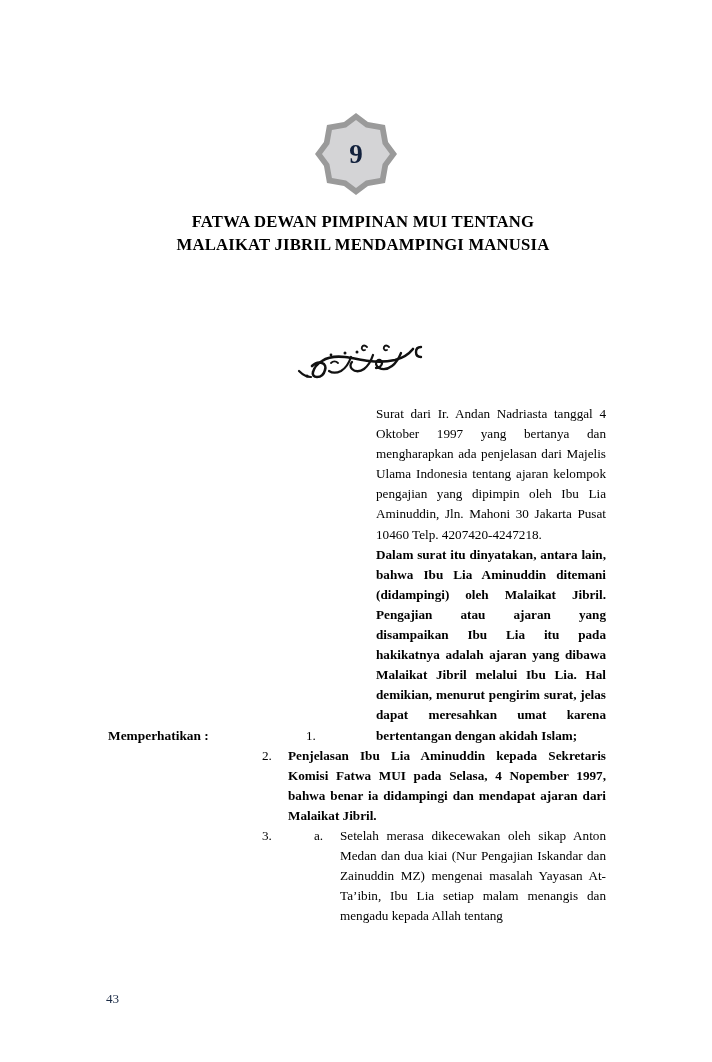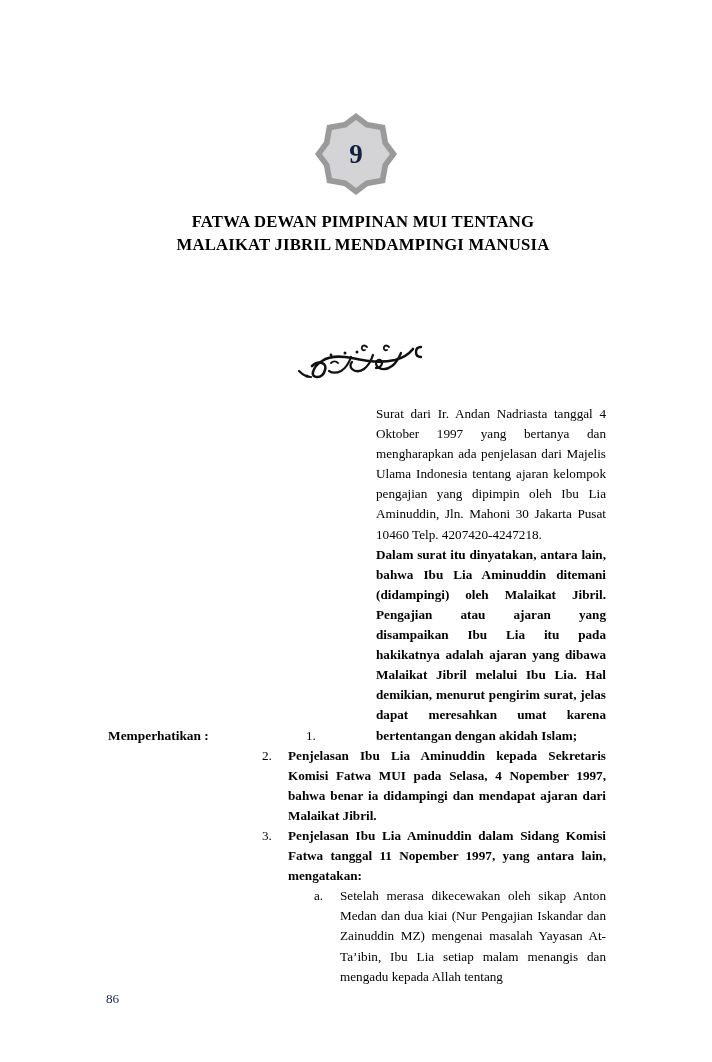--- a/index.html
+++ b/index.html
@@ -224,25 +224,24 @@
     <div class="item indent-1">
       <div class="marker">2.</div>
       <div class="text-col last-line-normal">
         <p>Penjelasan Ibu Lia Aminuddin kepada Sekretaris Komisi Fatwa MUI pada Selasa, 4 Nopember 1997, bahwa benar ia didampingi dan mendapat ajaran dari Malaikat Jibril.</p>
       </div>
     </div>
 
     <div class="item indent-1">
       <div class="marker">3.</div>
       <div class="text-col">
-        <p class="last-line-normal">Penjelasan Ibu Lia Aminuddin dalam Sidang Komisi Fatwa tanggal 11 Nopember 1997, yang antara lain, mengatakan:</p>
         <div class="item sub-list">
           <div class="marker sub">a.</div>
           <div class="text-col">Setelah merasa dikecewakan oleh sikap Anton Medan dan dua kiai (Nur Pengajian Iskandar dan Zainuddin MZ) mengenai masalah Yayasan At-Ta’ibin, Ibu Lia setiap malam menangis dan mengadu kepada Allah tentang</div>
         </div>
       </div>
     </div>
 
   </div>
 
-  <div class="folio">86</div>
+  <div class="folio">43</div>
 
 </div>
 
 </body></html>

